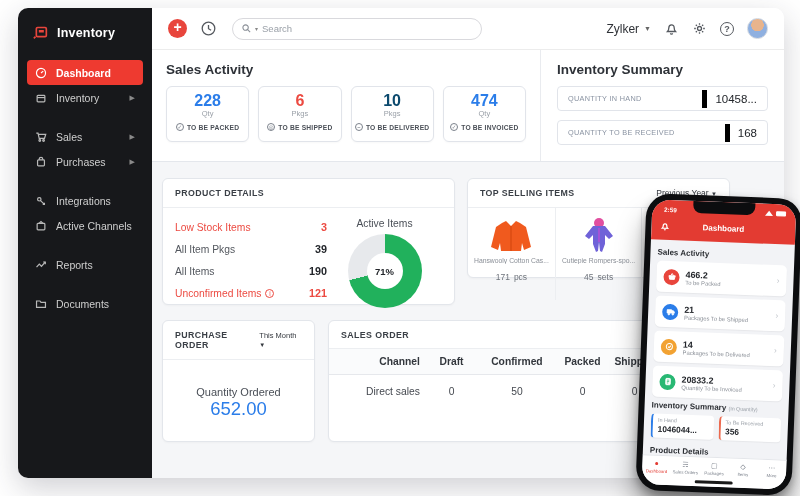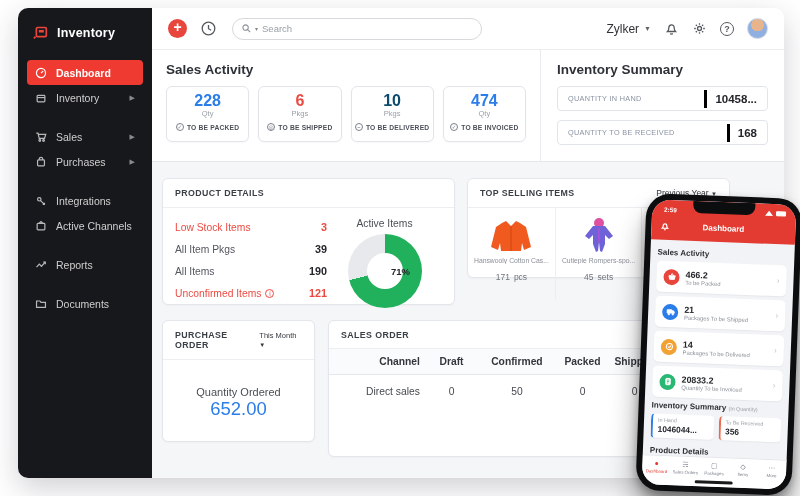--- a/index.html
+++ b/index.html
@@ -66,22 +66,22 @@
   .sa-unit { font-size:7.5px; color:#9aa0a8; }
   .sa-label { margin-top:5px; font-size:6.7px; font-weight:bold; color:#4a4f57; letter-spacing:.2px;
     display:flex; align-items:center; justify-content:center; gap:3px; }
   .mini-circ { width:8px; height:8px; border:1px solid #7c828c; border-radius:50%;
     font-size:5.5px; line-height:6.5px; color:#7c828c; text-align:center; }
   .c-blue { color:#2b7de9; } .c-red { color:#ec4a41; } .c-green { color:#0c4a6e; }
 
   .inv-row { height:25px; background:#fff; border:1px solid #e1e4ea; border-radius:4px;
     display:flex; align-items:center; padding:0 0 0 10px; margin-bottom:9px; cursor:pointer; }
   .inv-label { font-size:7.3px; color:#8a93a2; font-weight:normal; letter-spacing:.3px; }
-  .inv-val { margin-left:auto; border-left:3px solid #000000; padding:3px 10px 3px 8px;
-    font-size:11.5px; font-weight:bold; color:#23262b; }
+  .inv-val { margin-left:auto; border-left:5px solid #000000; padding:3px 10px 3px 8px;
+    font-size:11.5px; font-weight:normal; color:#23262b; }
 
   .card { position:absolute; background:#fff; border:1px solid #e3e6eb; border-radius:6px;
     box-shadow:0 1px 2px rgba(0,0,0,.03); }
   .card-head { display:flex; align-items:center; padding:9px 12px; border-bottom:1px solid #eceef1; }
   .card-title { font-size:8.8px; font-weight:bold; color:#3a3f46; letter-spacing:.4px; }
   .card-filter { margin-left:auto; font-size:8.5px; color:#35393f; cursor:pointer; }
   .card-filter .caret { font-size:6px; }
 
   
   .pd-card { left:10px; top:128px; width:293px; height:127px; }
@@ -90,40 +90,40 @@
   .pd-row { display:flex; align-items:center; height:22px; font-size:10.3px; color:#53575e; }
   .pd-row .pd-val { margin-left:auto; font-weight:bold; font-size:10.8px; color:#23262b; }
   .pd-row.alert, .pd-row.alert .pd-val { color:#ec4a41; }
   .info-i { display:inline-block; width:9px; height:9px; border:1px solid #ec4a41; border-radius:50%;
     font-size:6.5px; line-height:8px; text-align:center; margin-left:4px; font-style:normal; }
   .pd-chart { flex:1; text-align:center; padding-top:2px; }
   .pd-chart-title { font-size:10.3px; color:#4a4f57; margin-bottom:5px; }
   .donut { width:74px; height:74px; border-radius:50%; margin:0 auto; position:relative; }
   .donut::after { content:""; position:absolute; left:19px; top:19px; width:36px; height:36px;
     background:#fff; border-radius:50%; }
-  .donut-pct { position:absolute; left:16px; top:0; width:74px; height:74px; z-index:2;
+  .donut-pct { position:absolute; left:0; top:0; width:74px; height:74px; z-index:2;
     display:flex; align-items:center; justify-content:center; font-size:9.5px; font-weight:bold; color:#23262b; }
 
   
   .ts-card { left:315px; top:128px; width:263px; height:100px; }
   .ts-body { display:flex; height:92px; }
   .ts-cell { width:95px; border-right:1px solid #eceef1; text-align:center; padding:7px 6px; cursor:pointer; }
   .ts-img { height:42px; display:flex; align-items:center; justify-content:center; }
   .ts-name { font-size:6.8px; color:#8a8f97; white-space:nowrap; overflow:hidden; text-overflow:ellipsis; }
   .ts-qty { margin-top:3px; font-size:14.5px; font-weight:bold; color:#23262b; }
   .ts-qty span { font-size:8.5px; font-weight:normal; color:#6e737b; }
 
   
   .po-card { left:10px; top:270px; width:153px; height:122px; }
   .po-body { text-align:center; padding-top:26px; }
   .po-label { font-size:11px; color:#4a4f57; }
   .po-val { margin-top:0; font-size:18.5px; font-weight:normal; color:#2b7de9; }
 
   
-  .so-card { left:176px; top:270px; width:332px; height:137px; }
+  .so-card { left:176px; top:270px; width:332px; height:122px; }
   .so-table { width:100%; border-collapse:collapse; }
   .so-table th { background:#fafbfc; border-top:1px solid #eceef1; border-bottom:1px solid #e6e8ec;
     font-size:10.3px; font-weight:bold; color:#33373d; padding:7px 4px; text-align:center; }
   .so-table td { font-size:10.3px; color:#44484f; padding:11px 4px; text-align:center; }
   .so-table .lft { text-align:right; padding-left:13px; }
 
   
   .phone { position:absolute; left:641px; top:196px; width:156px; height:297px;
     background:#0c0d0f; border-radius:24px; padding:6px; transform:rotate(2.2deg);
     box-shadow:0 22px 28px rgba(0,0,0,.38), 0 4px 10px rgba(0,0,0,.3); z-index:5; }

